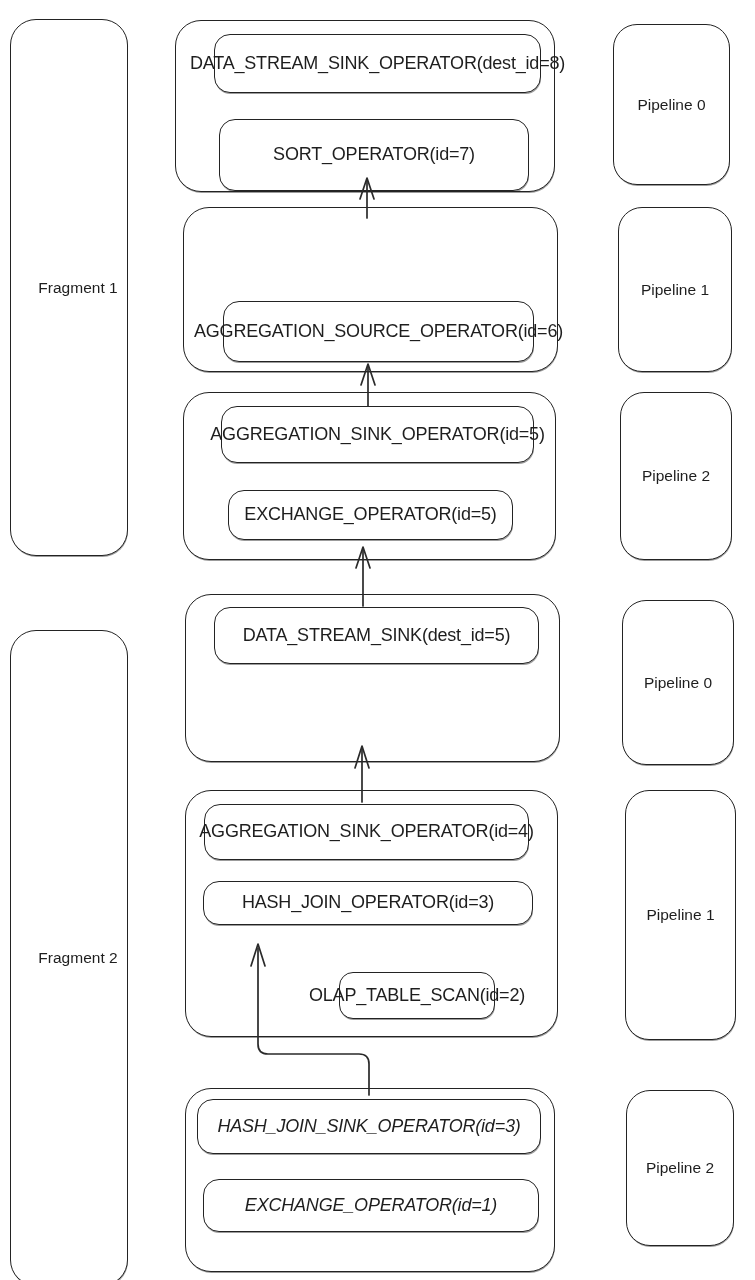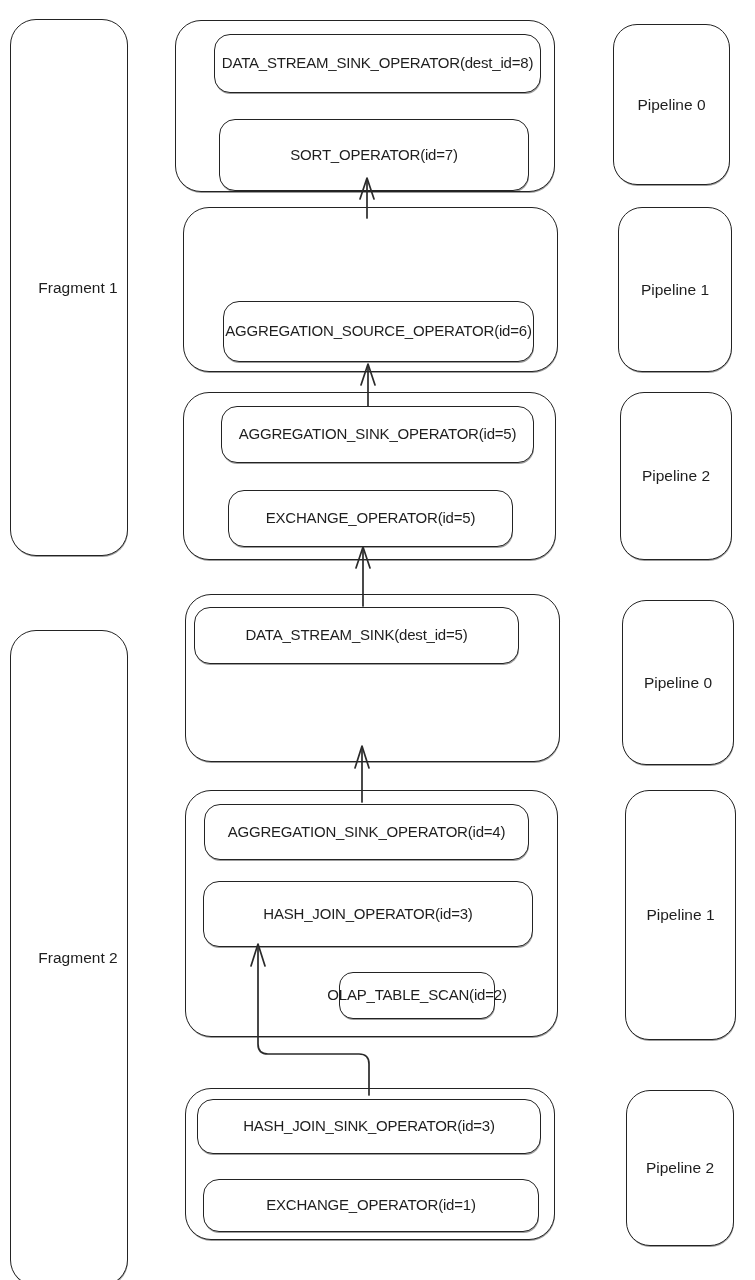--- a/index.html
+++ b/index.html
@@ -26,21 +26,21 @@
     justify-content: center;
     text-align: center;
     box-shadow: 0.5px 1.5px 0 -0.5px rgba(35,35,35,0.45);
   }
   .group {
     border-radius: 26px;
     background: #ffffff;
   }
   .op {
     border-radius: 16px;
-    font-size: 15px;
+    font-size: 18px;
     letter-spacing: -0.2px;
     line-height: 1.1;
     padding: 16px 4px;
   }
   .fragment {
     border-radius: 26px;
     font-size: 15.5px;
     padding-left: 18px;
   }
   .pipeline {
@@ -66,33 +66,33 @@
   
   .f1 { left: 10px;  top: 19px;  width: 118px; height: 537px; }
   .f2 { left: 10px;  top: 584px; width: 118px; height: 656px; margin-top: 46px; }
 
   
   .g1 { left: 175px; top: 20px;   width: 380px; height: 172px; }
   .g2 { left: 183px; top: 207px;  width: 375px; height: 165px; }
   .g3 { left: 183px; top: 392px;  width: 373px; height: 168px; }
   .g4 { left: 185px; top: 594px;  width: 375px; height: 168px; }
   .g5 { left: 185px; top: 790px;  width: 373px; height: 247px; }
-  .g6 { left: 185px; top: 1088px; width: 370px; height: 152px; }
+  .g6 { left: 185px; top: 1088px; width: 370px; height: 184px; font-style: italic; }
 
   
   .b1  { left: 38px;  top: 13px;  width: 327px; height: 59px; }
   .b2  { left: 43px;  top: 98px;  width: 310px; height: 72px; }
   .b3  { left: 35px;  top: 11px;  width: 307px; height: 57px; }
   .b4  { left: 39px;  top: 93px;  width: 311px; height: 61px; }
   .b5  { left: 37px;  top: 13px;  width: 313px; height: 57px; }
-  .b6  { left: 44px;  top: 97px;  width: 285px; height: 57px; }
-  .b7  { left: 8px;  top: 12px;  width: 325px; height: 57px; text-align: center; }
+  .b6  { left: 44px;  top: 97px;  width: 285px; height: 50px; }
+  .b7  { left: 28px;  top: 12px;  width: 325px; height: 57px; text-align: center; }
   .b8  { left: 15px;  top: 92px;  width: 328px; height: 58px; }
   .b9  { left: 18px;  top: 13px;  width: 325px; height: 56px; }
-  .b10 { left: 17px;  top: 90px;  width: 330px; height: 66px; }
+  .b10 { left: 17px;  top: 90px;  width: 330px; height: 44px; }
   .b11 { left: 153px; top: 181px; width: 156px; height: 47px; border-radius: 14px; }
   .b12 { left: 11px;  top: 10px;  width: 344px; height: 55px; }
   .b13 { left: 17px;  top: 90px;  width: 336px; height: 53px; }
 
   
   .p0 { left: 613px; top: 24px;   width: 117px; height: 161px; }
   .p1 { left: 618px; top: 207px;  width: 114px; height: 165px; }
   .p2 { left: 620px; top: 392px;  width: 112px; height: 168px; }
   .p3 { left: 622px; top: 600px;  width: 112px; height: 165px; }
   .p4 { left: 625px; top: 790px;  width: 111px; height: 250px; }

